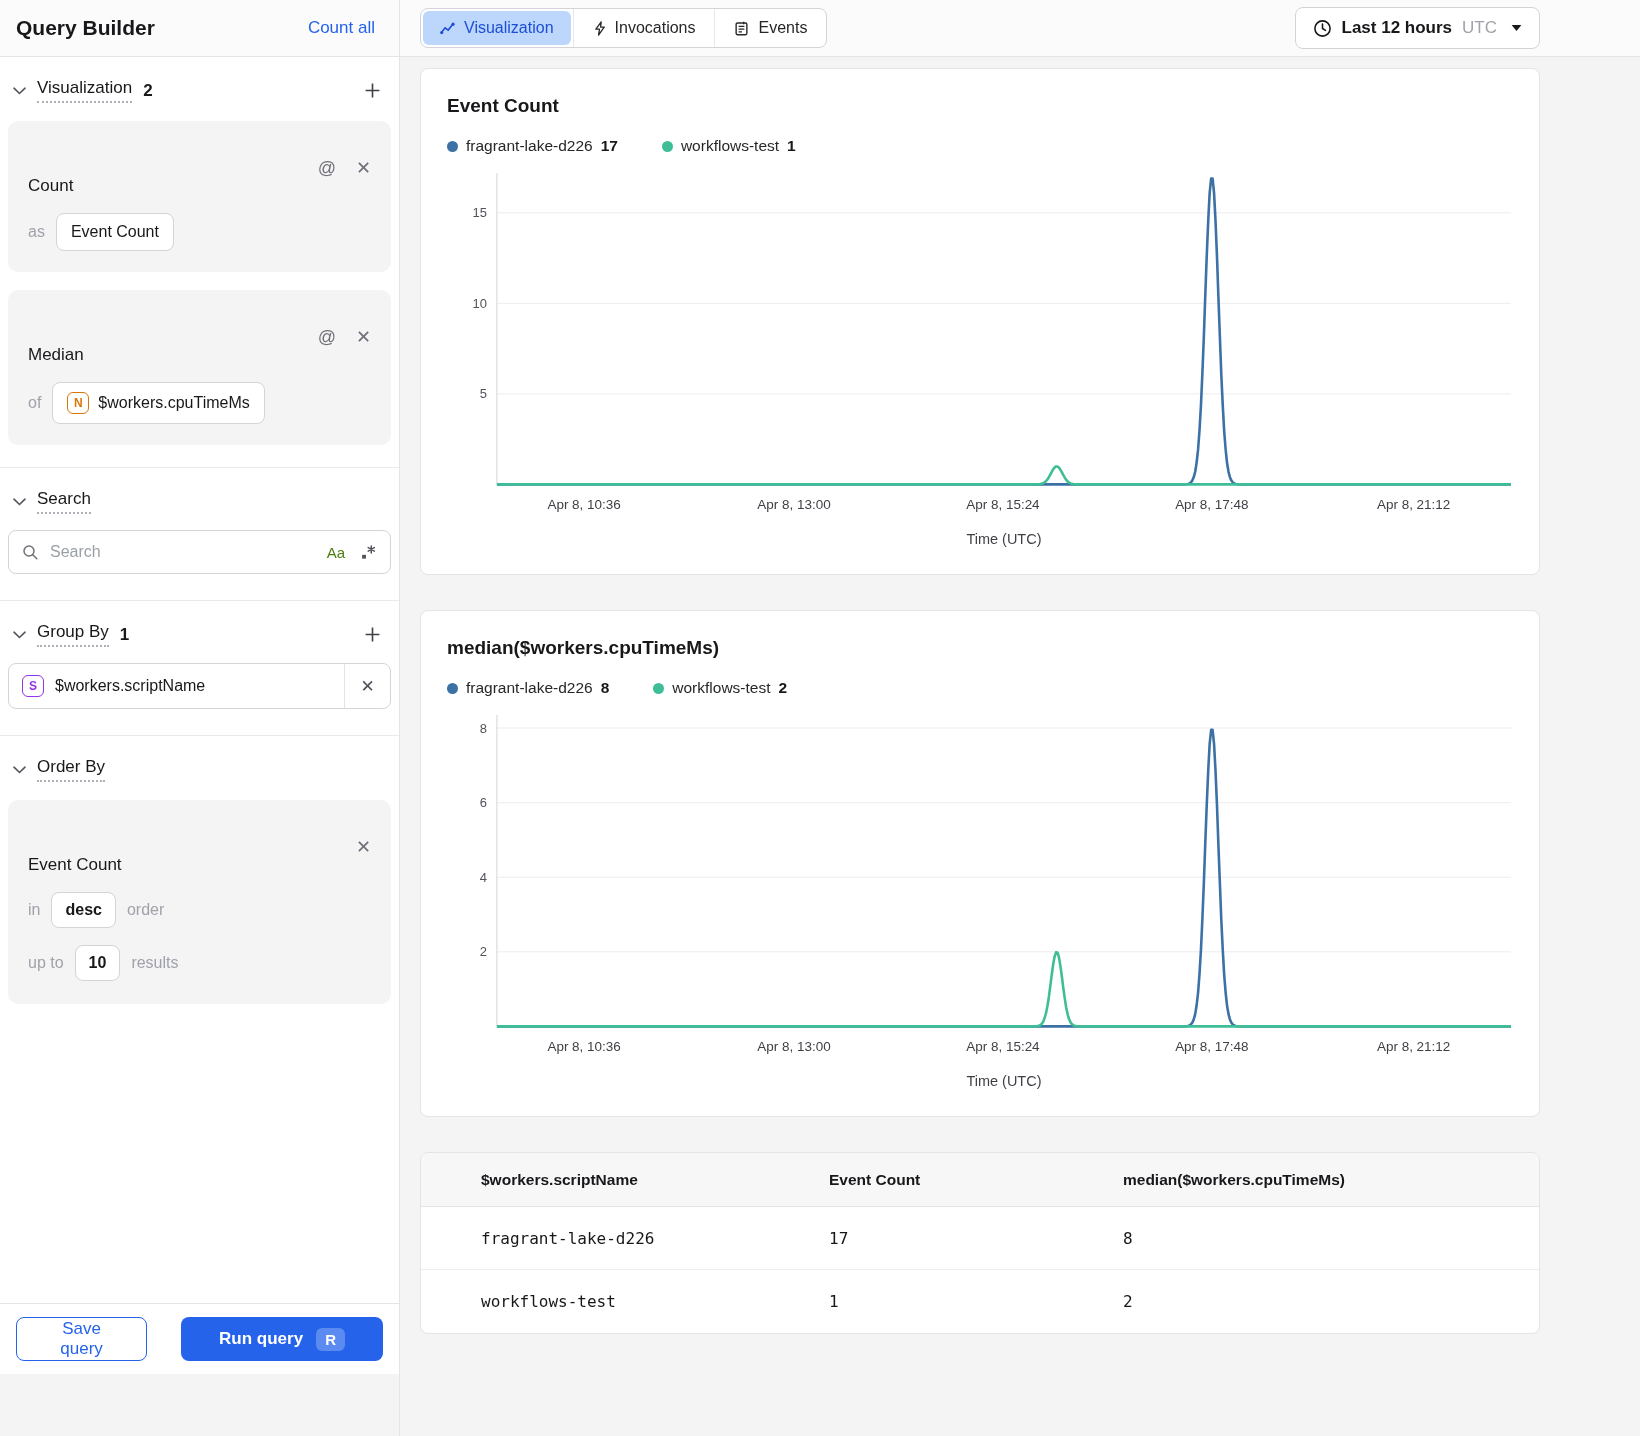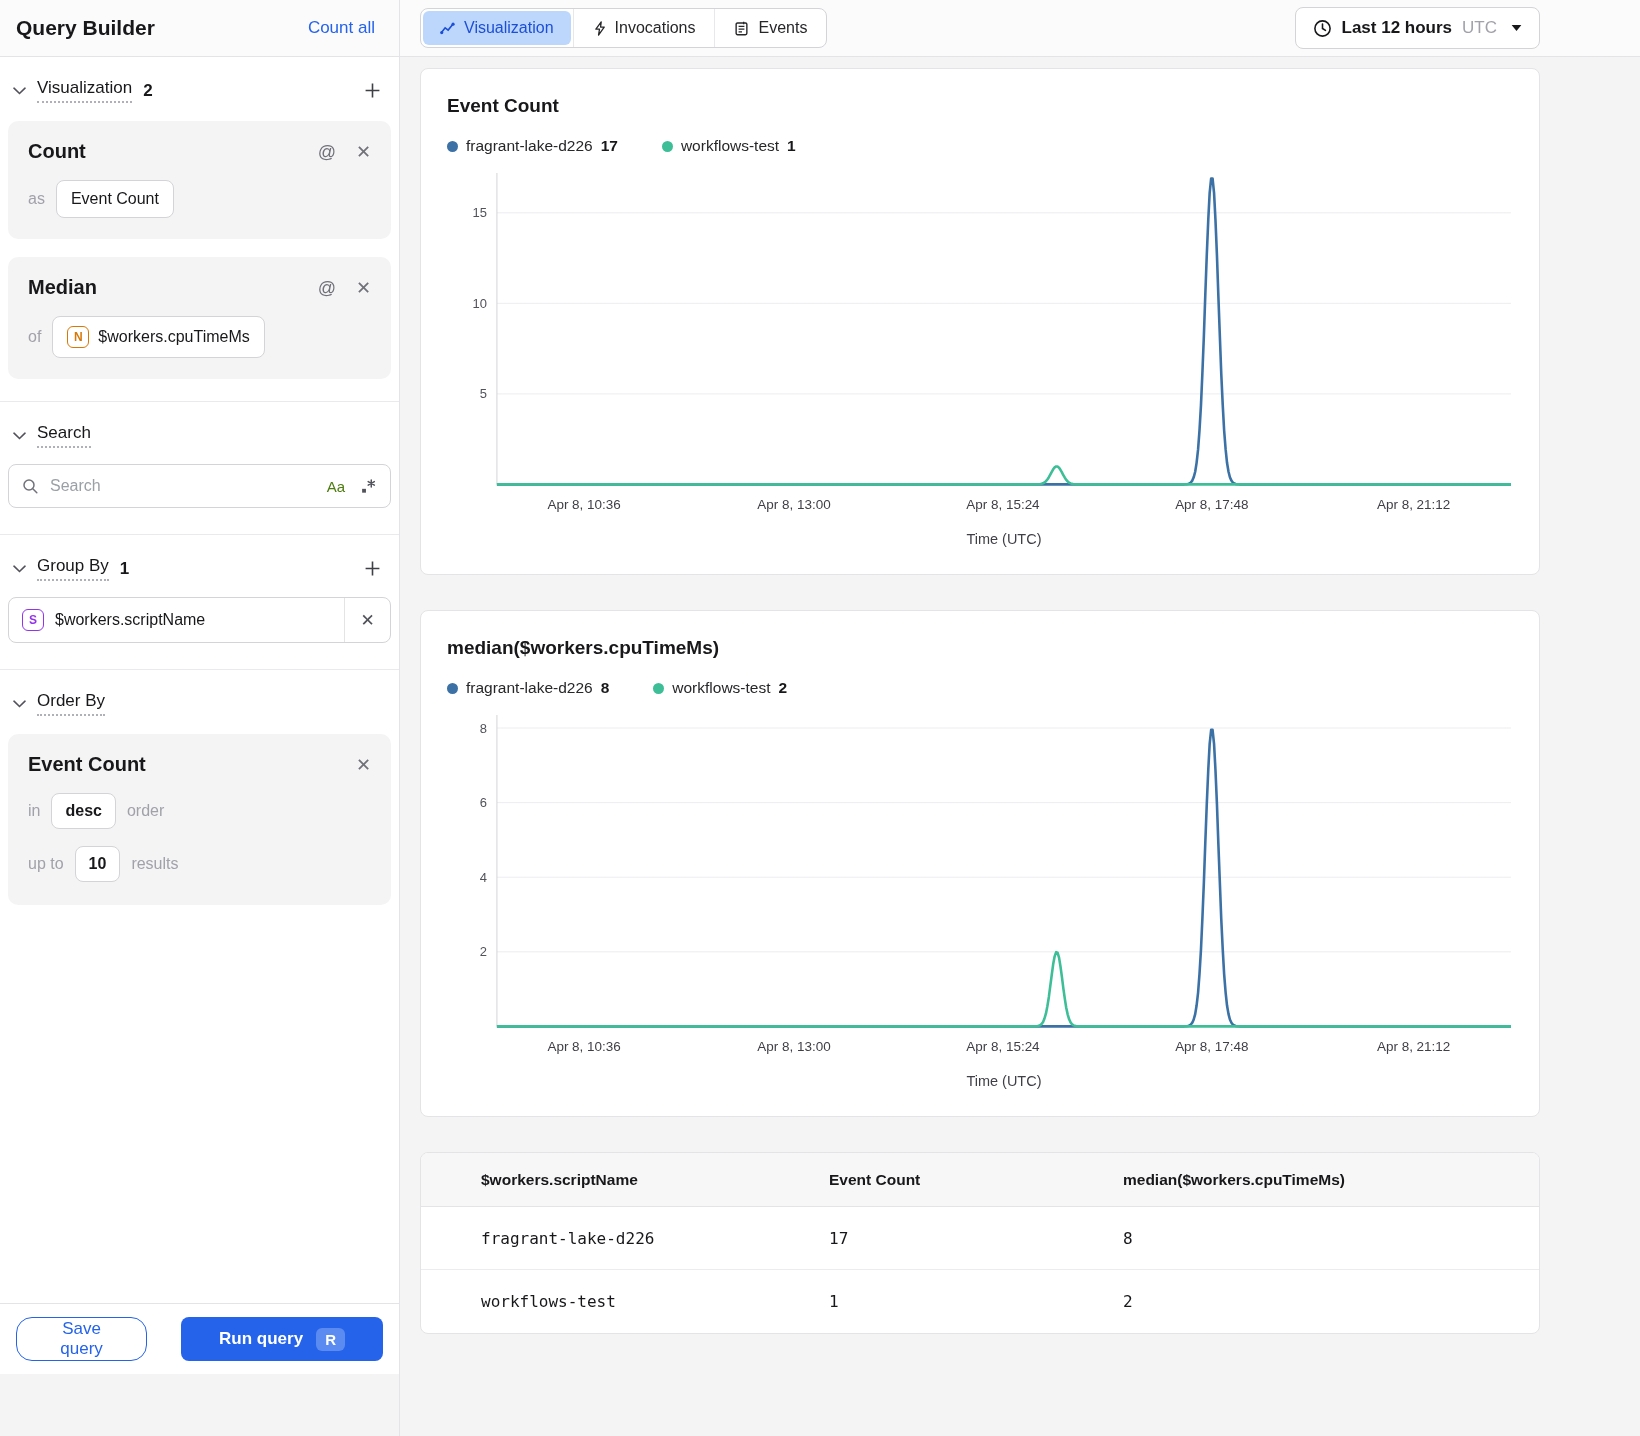--- a/index.html
+++ b/index.html
@@ -33,21 +33,21 @@
   
   .sec { border-bottom:1px solid #eaeaec; padding-bottom:4px; }
   .sec.no-border { border-bottom:none; }
   .sec-head { display:flex; align-items:center; gap:11px; padding:21px 18px 16px 13px; }
   .sec-title { font-size:17px; border-bottom:2px dotted #b0b0b8; padding-bottom:3px; }
   .sec-count { font-size:17px; font-weight:700; }
   .plus-btn { margin-left:auto; color:#3f3f46; cursor:pointer; display:flex; }
   .chev { color:#52525b; display:flex; cursor:pointer; }
   .viz-card { margin:2px 8px 18px; background:#f4f4f5; border-radius:10px; padding:19px 20px 21px; }
   .card-head { display:flex; align-items:center; }
-  .card-title { font-size:20px; font-weight:700; flex:1; }
+  .card-title { font-size:17px; font-weight:400; flex:1;margin-top:36px; }
   .icon-btn { color:#71717a; font-size:18px; margin-left:20px; cursor:pointer; line-height:1; }
   .card-row { display:flex; align-items:center; gap:11px; margin-top:17px; font-size:16px; }
   .muted { color:#a1a1aa; }
   .value-box { background:#fff; border:1px solid #d4d4d8; border-radius:8px; padding:9px 14px;
     display:inline-flex; align-items:center; gap:9px; font-size:16px; color:#18181b; cursor:text; }
   .value-box.bold { font-weight:600; padding:8px 13px; }
   .type-chip { width:22px; height:22px; border-radius:6px; border:1.5px solid; display:inline-flex;
     align-items:center; justify-content:center; font-size:12px; font-weight:700; flex:none; }
   .chip-orange { color:#d97706; border-color:#d97706; }
   .chip-purple { color:#9333ea; border-color:#9333ea; }
@@ -58,21 +58,21 @@
   .match-case { color:#4d7c0f; font-size:15px; cursor:pointer; }
   .regex-btn { color:#52525b; display:flex; cursor:pointer; margin-left:6px; }
   .groupby-box { margin:0 8px 22px; border:1px solid #d4d4d8; border-radius:8px; background:#fff;
     display:flex; align-items:center; height:46px; padding-left:13px; }
   .gb-value { margin-left:11px; font-size:16px; flex:1; }
   .gb-close { width:46px; align-self:stretch; display:flex; align-items:center; justify-content:center;
     border-left:1px solid #e4e4e7; color:#52525b; font-size:17px; cursor:pointer; }
   .order-card { margin:2px 8px 0; background:#f4f4f5; border-radius:10px; padding:19px 20px 23px; }
   .sb-actions { border-top:1px solid #e4e4e7; padding:13px 16px; display:flex; gap:18px; background:#fff; }
   .btn-save { height:44px; padding:0 22px; border:1px solid #2563eb; background:#fff; color:#2563eb;
-    border-radius:16px; font-size:17px; font-weight:500; font-family:inherit; cursor:pointer; }
+    border-radius:8px; font-size:17px; font-weight:500; font-family:inherit; cursor:pointer; }
   .btn-run { height:44px; width:204px; border:none; background:#2563eb; color:#fff; border-radius:8px;
     font-size:17px; font-weight:600; font-family:inherit; display:flex; align-items:center; justify-content:center; gap:13px; cursor:pointer;margin-left:16px; }
   .kbd { background:rgba(255,255,255,.25); border-radius:6px; padding:3px 9px; font-size:15px; font-weight:600; }
   .sb-filler { height:62px; background:#f4f4f5; }
   
   .chart-card { background:#fff; border:1px solid #e4e4e7; border-radius:8px; padding:26px 24px 8px; margin-bottom:35px; }
   .chart-title { font-size:19px; font-weight:700; margin:0 0 20px 2px; }
   .legend { display:flex; gap:44px; margin:0 0 8px 2px; }
   .legend-item { display:flex; align-items:center; gap:8px; font-size:15.5px; color:#27272a; cursor:pointer; }
   .legend-dot { width:11px; height:11px; border-radius:50%; flex:none; }

